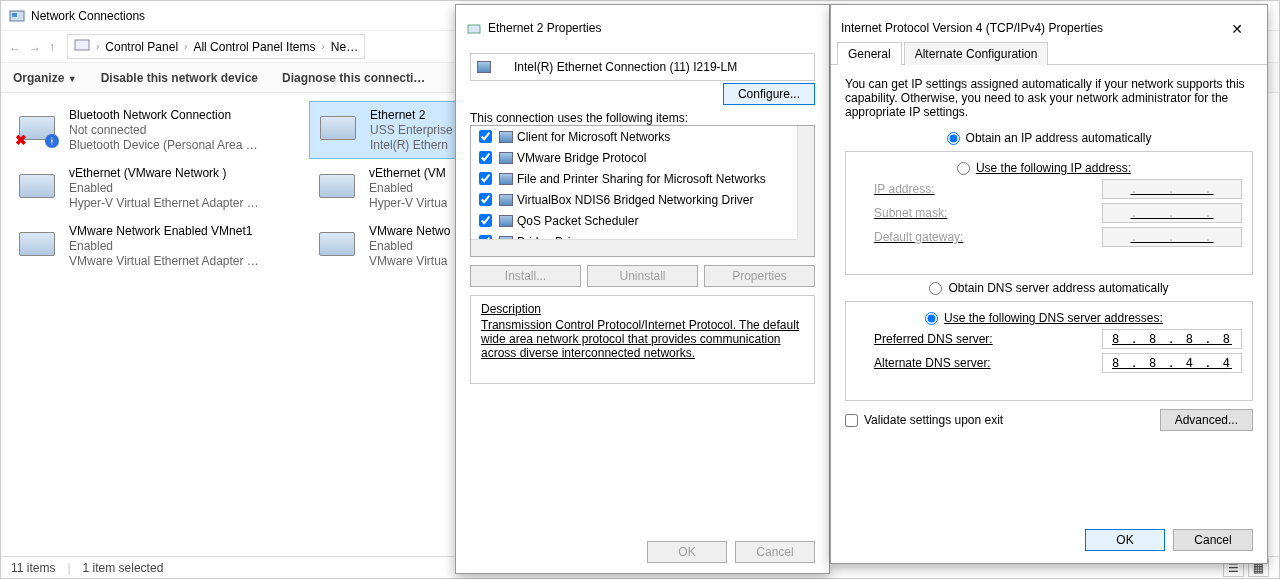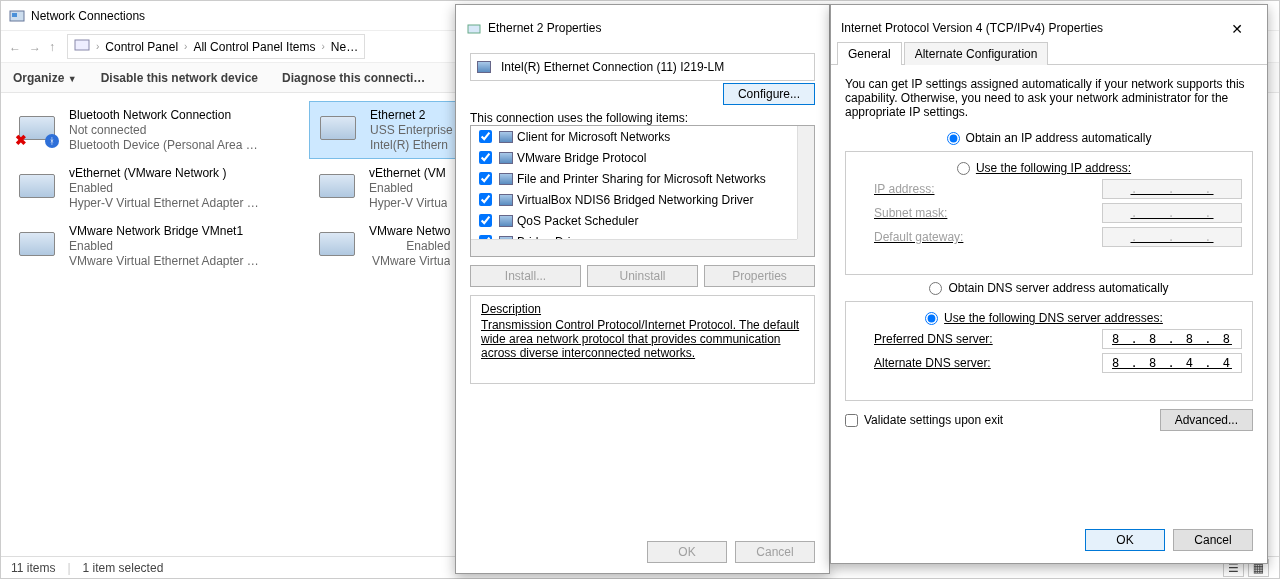--- a/index.html
+++ b/index.html
@@ -146,26 +146,26 @@
       <div>Enabled</div>
       <div>Hyper-V Virtua</div>
     </div>
       </div>
       <div class="conn-item" style="width: 300px;">
         <div class="conn-icon">
       <div class="nic-shape"></div>
 
     </div>
     <div class="conn-text">
-      <div>VMware Network Bridge VMnet1</div>
+      <div>VMware Network Enabled VMnet1</div>
       <div>Enabled</div>
       <div>VMware Virtual Ethernet Adapter …</div>
     </div>
       </div>
-      <div class="conn-item" style="width: 150px; text-align: right;">
+      <div class="conn-item" style="width: 150px;">
         <div class="conn-icon">
       <div class="nic-shape"></div>
 
     </div>
     <div class="conn-text">
       <div>VMware Netwo</div>
       <div>Enabled</div>
       <div>VMware Virtua</div>
     </div>
       </div>
@@ -185,21 +185,21 @@
 <div class="dialog" style="left:455px; top:4px; width:375px; height:570px;">
   <div class="dlg-titlebar">
     <span style="margin-right:6px">
       <svg width="16" height="16">
           <rect x="2" y="4" width="12" height="8" fill="#d8e8f8" stroke="#6a8"></rect>
         </svg>
     </span>
     <span>Ethernet 2 Properties</span>
   </div>
   <div class="dlg-body">
-    <div class="groupbox" style="margin:4px 0 6px 0; display:flex; align-items:center; gap:10px;">
+    <div class="groupbox" style="margin:4px 0 6px 0; display:flex; align-items:center; gap:23px;">
       <span class="mini-icon"></span>
       <span>Intel(R) Ethernet Connection (11) I219-LM</span>
     </div>
     <div style="text-align:right; margin-bottom:10px;">
       <span class="btn default">Configure...</span>
     </div>
     <div>This connection uses the following items:</div>
     <div class="component-list" id="comp-list">
       <div class="row">
           <input type="checkbox" checked="" style="">

